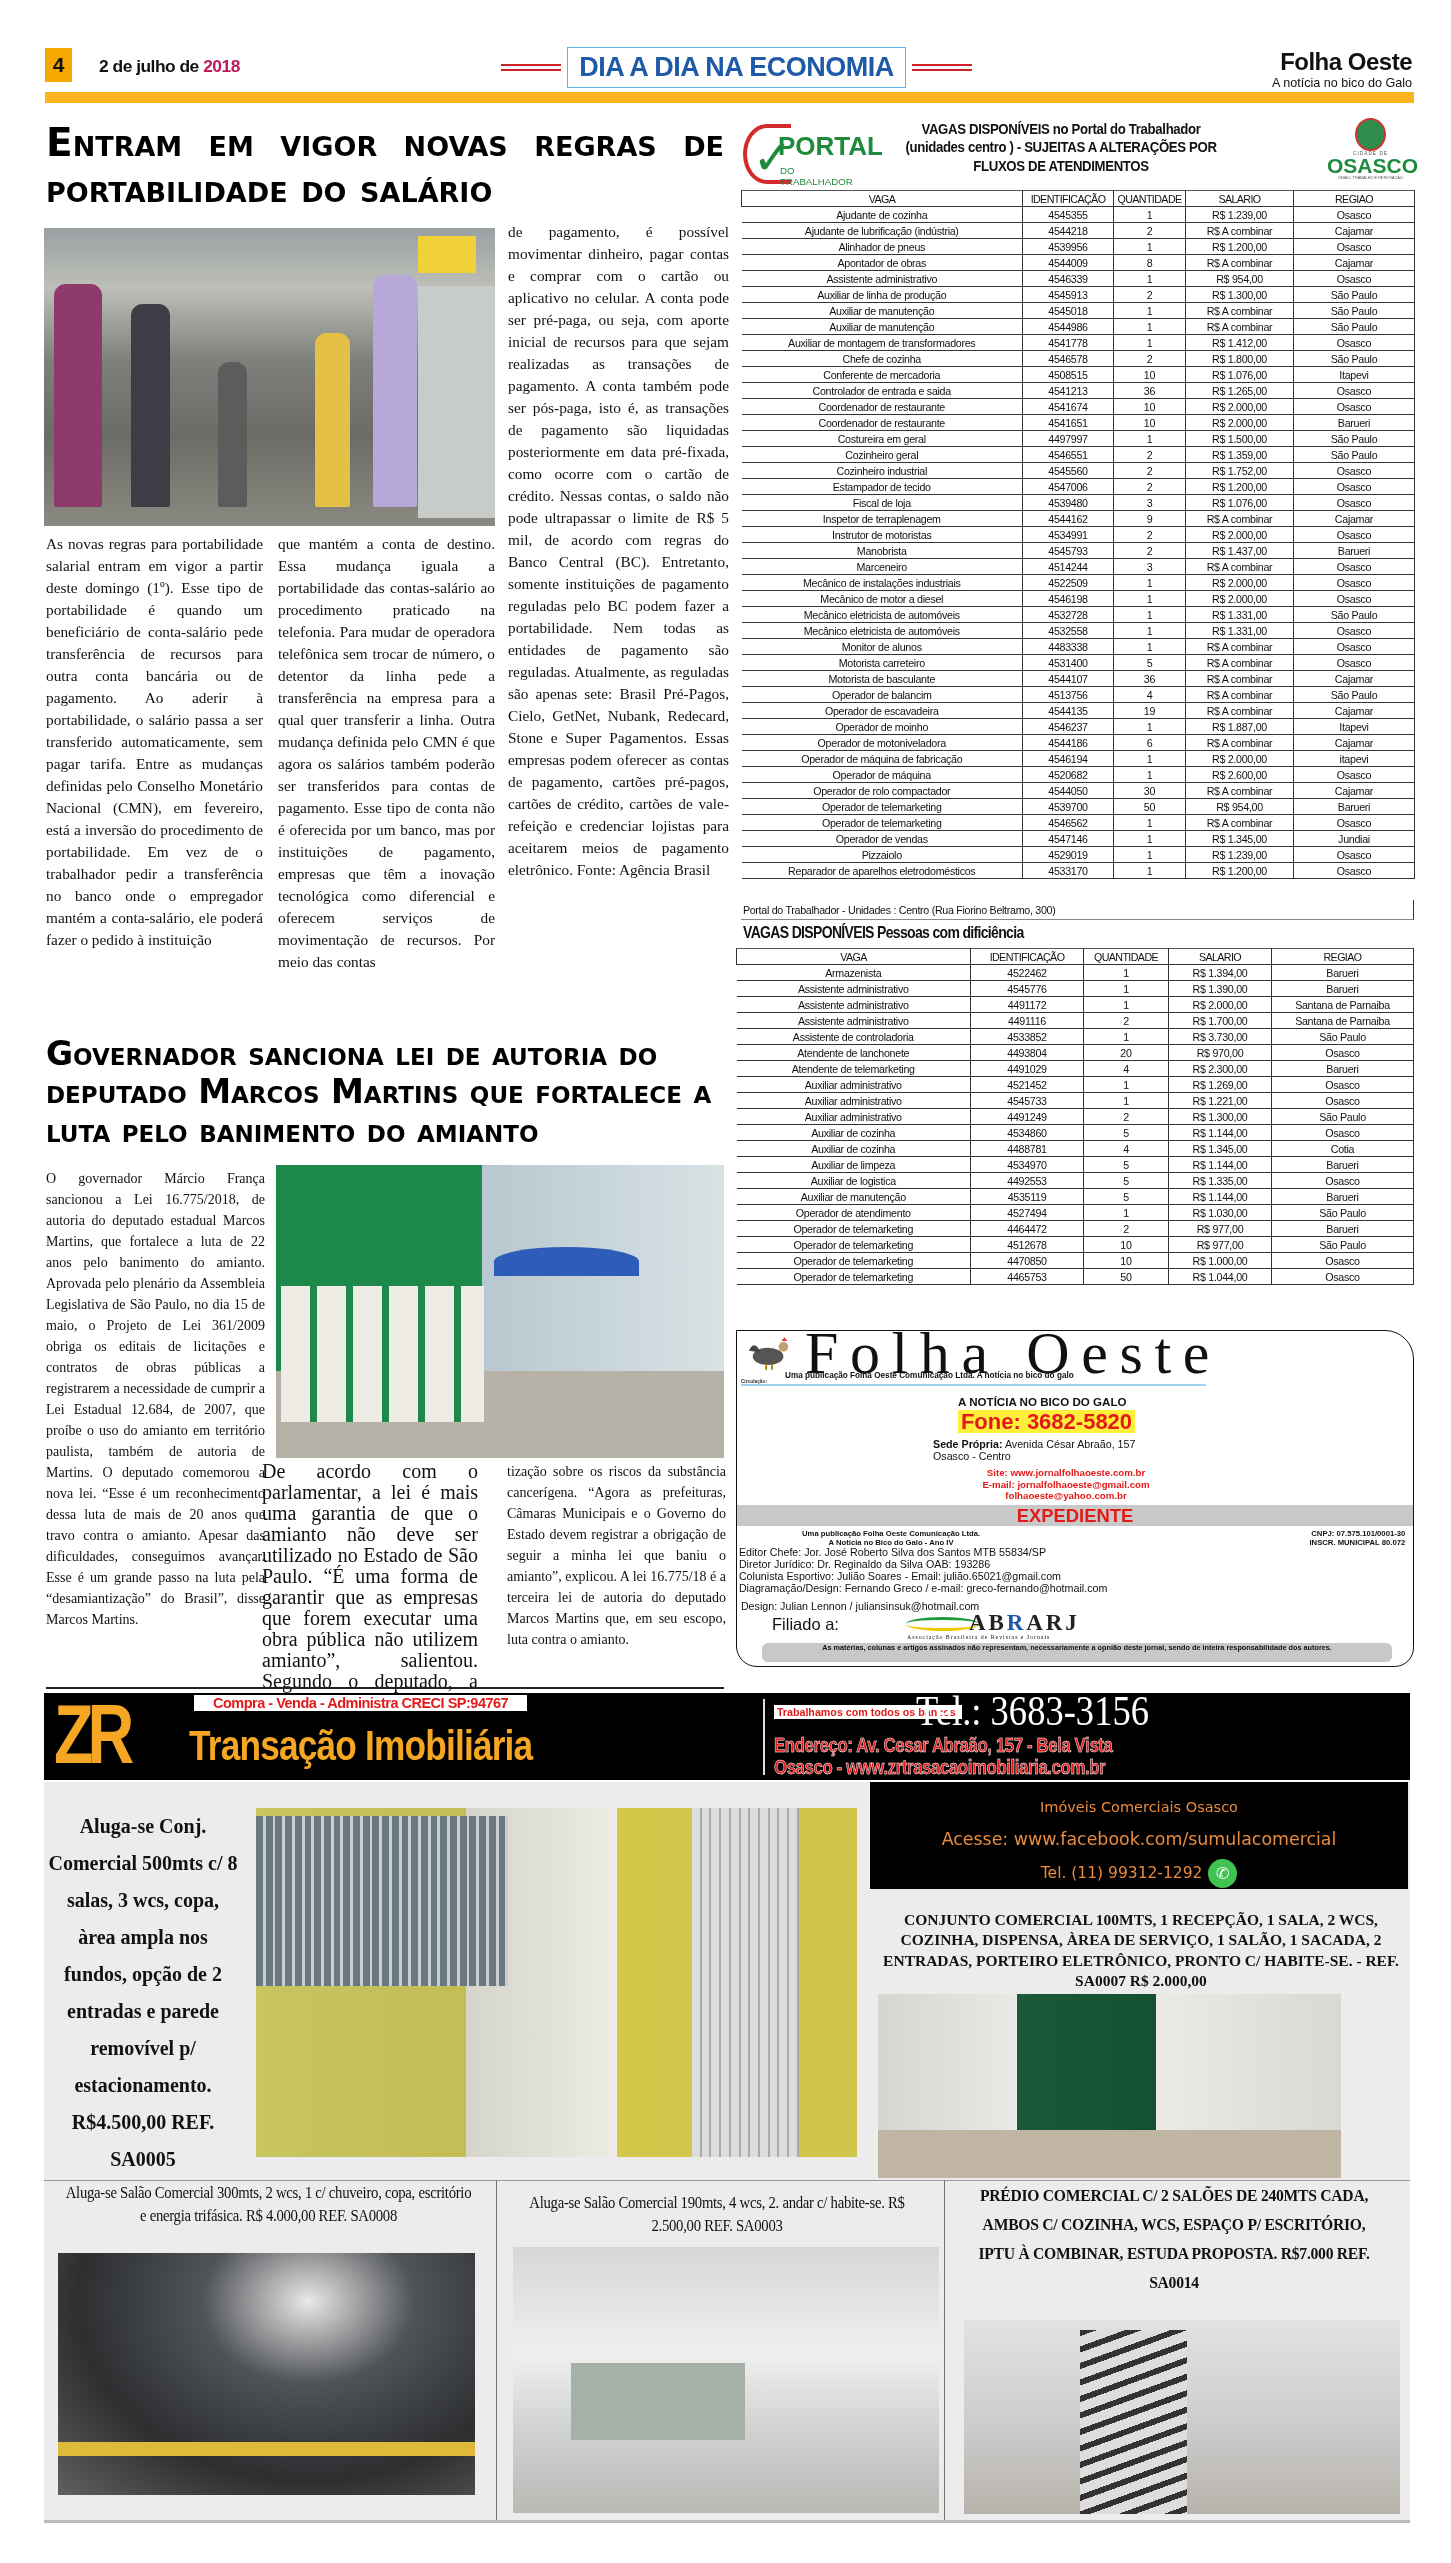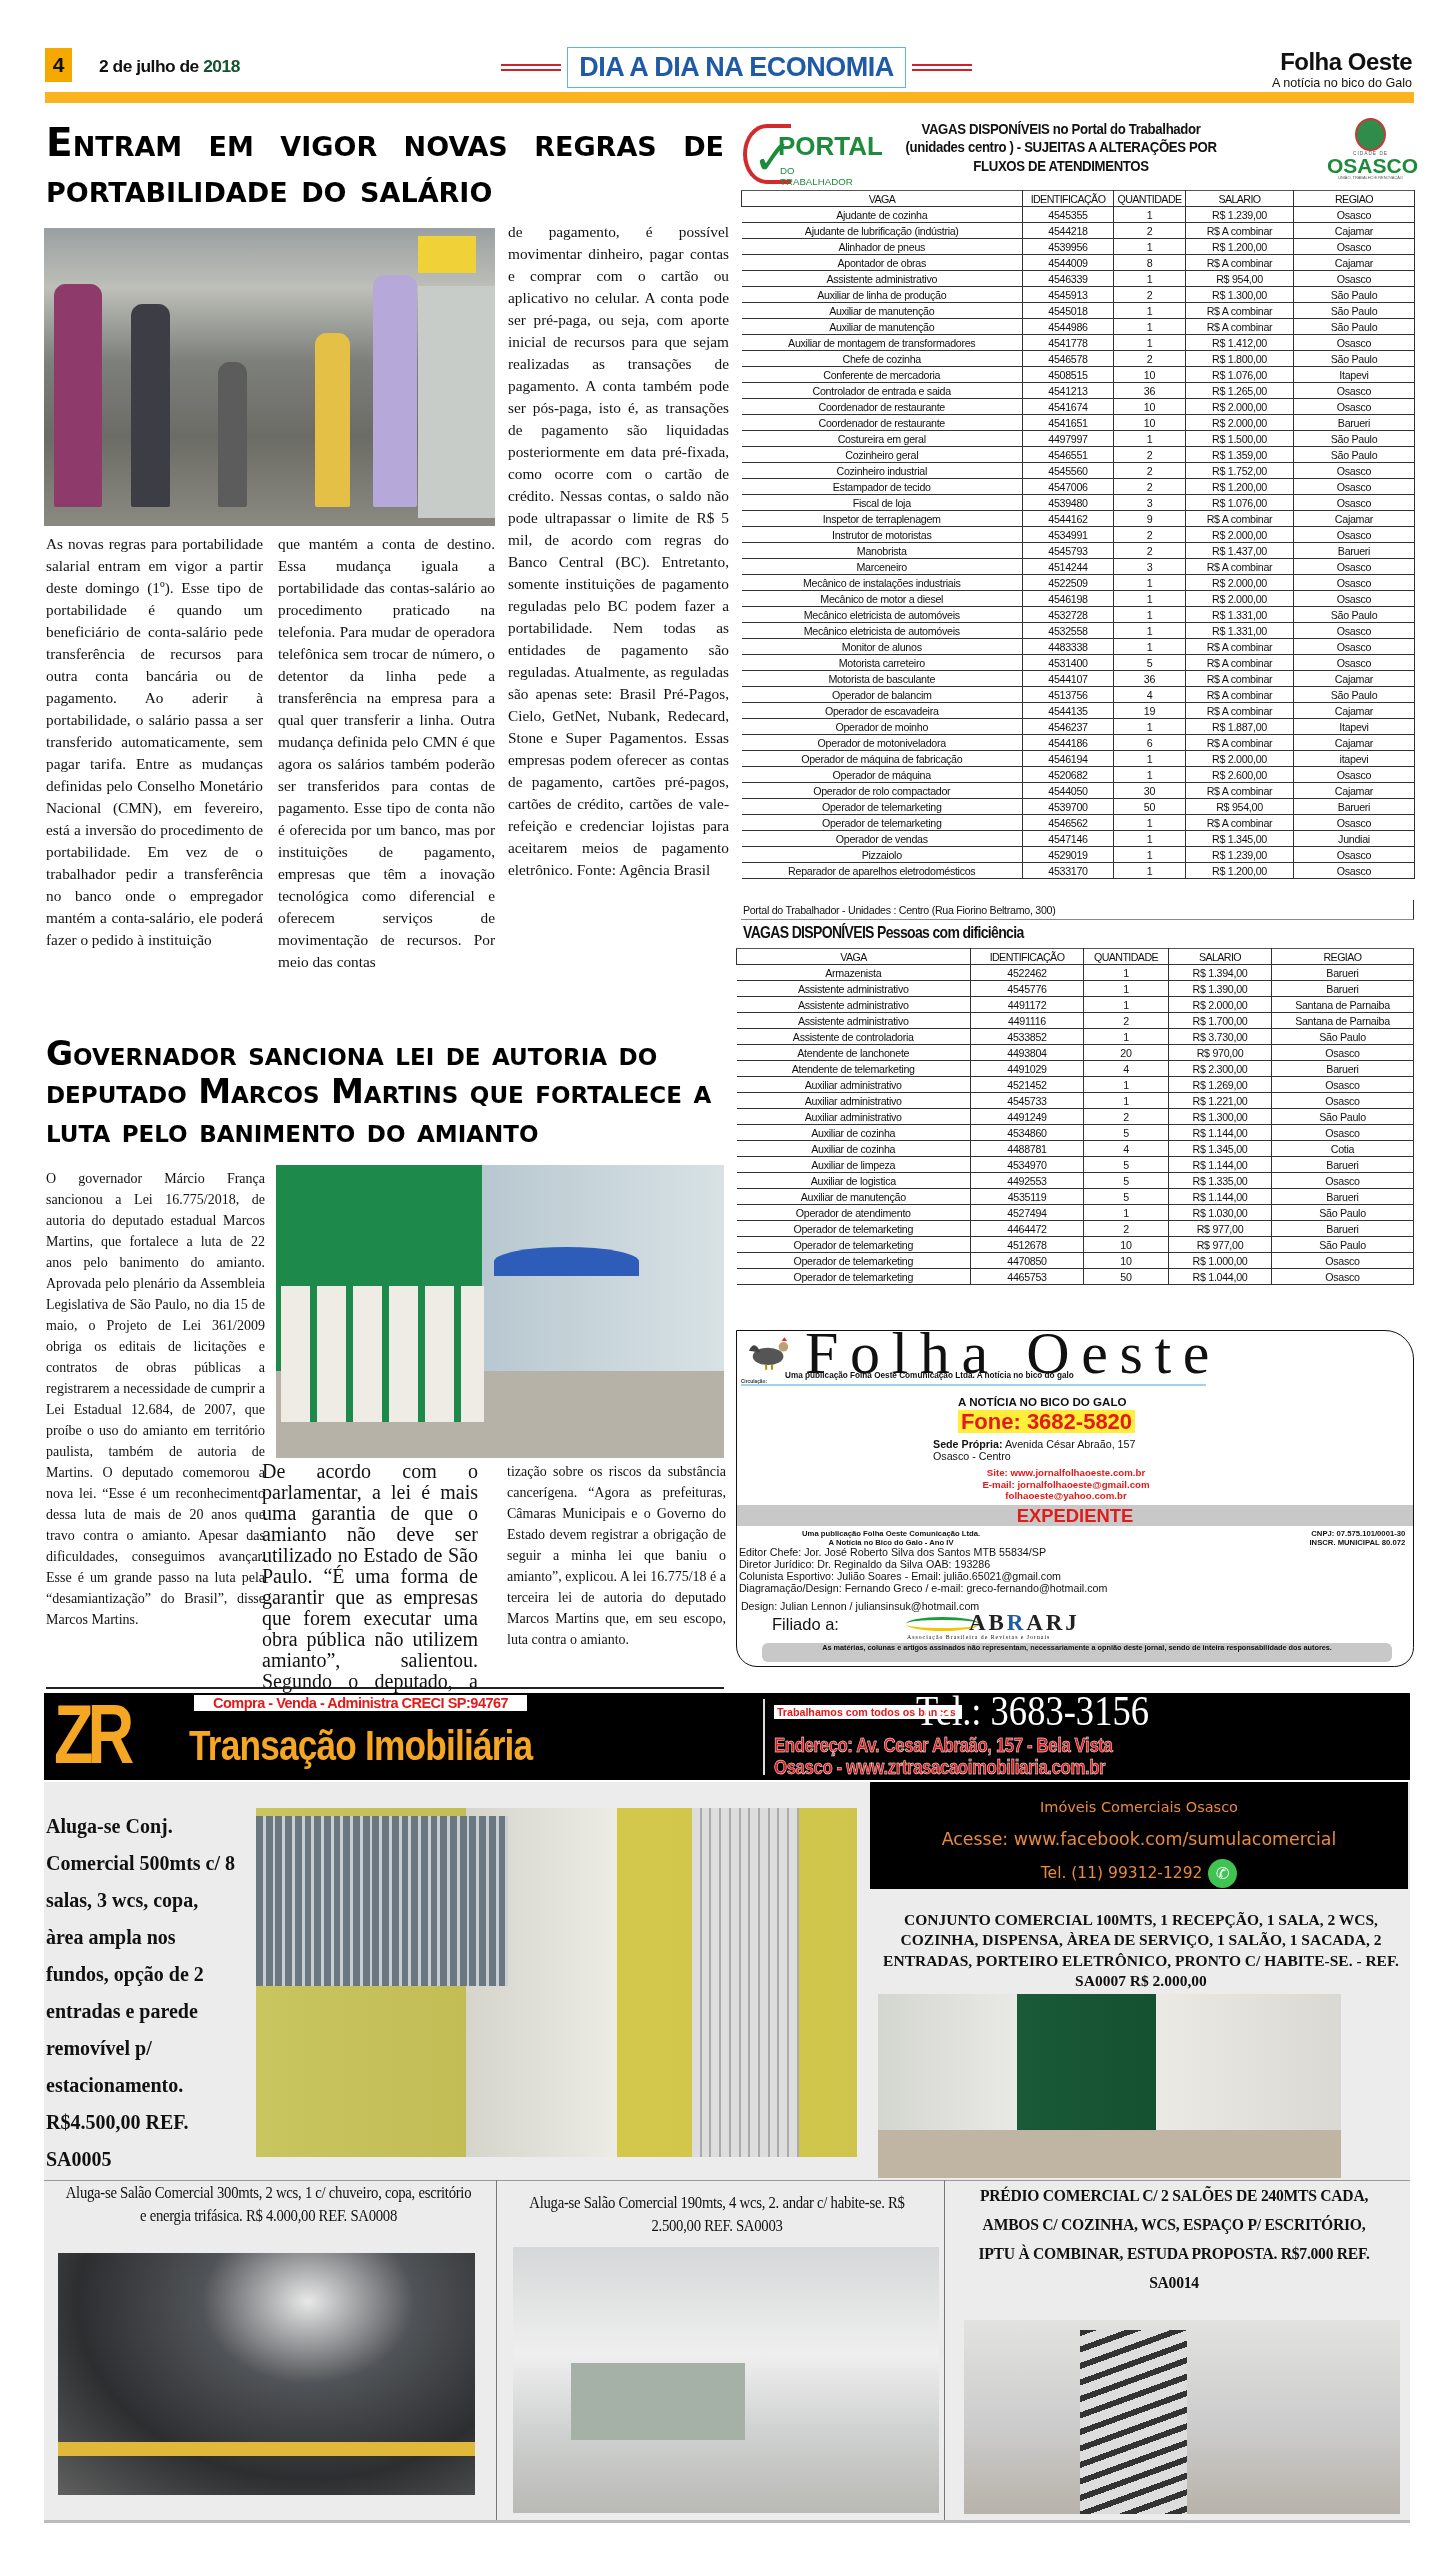--- a/index.html
+++ b/index.html
@@ -1,21 +1,21 @@
 <!DOCTYPE html>
 <html><head>
 <meta charset="utf-8">
 <style>
 *{box-sizing:border-box;margin:0;padding:0}
 body{width:1451px;height:2563px;background:#fff;font-family:"Liberation Serif",serif;color:#111;position:relative;overflow:hidden}
 .abs{position:absolute}
 
 .pg-num{left:45px;top:48px;width:27px;height:34px;background:#f5a800;font:bold 21px "Liberation Sans",sans-serif;display:flex;align-items:center;justify-content:center}
 .hdate{left:99px;top:56px;font:bold 17.4px "Liberation Sans",sans-serif;letter-spacing:-0.5px}
-.hdate .yr{color:#14532d}
+.hdate .yr{color:#be185d}
 .sec-wrap{left:475px;top:48px;width:523px;height:39px;display:flex;align-items:center;justify-content:center;gap:5.8px}
 .sec-line{width:60px;height:7.7px;border-top:2.9px solid #d0212b;border-bottom:2.9px solid #d0212b}
 .sec-title{border:1px solid #5ab6e8;padding:3.9px 11.6px;font:bold 27px "Liberation Sans",sans-serif;color:#1e5aa8;letter-spacing:-0.5px}
 .brand{right:39px;top:48px;text-align:right;font-family:"Liberation Sans",sans-serif}
 .brand .n{font:bold 24px "Liberation Sans",sans-serif;letter-spacing:-0.5px}
 .brand .s{font-size:12.6px}
 .gold-bar{left:45px;top:92px;width:1369px;height:10.7px;background:#fbb320}
 
 .h1{font-family:"DejaVu Sans",sans-serif;font-weight:bold;font-variant:small-caps;text-transform:none;color:#000;line-height:1.18}
 .art1-title{left:46px;top:120px;width:678px;font-size:39px;text-align:justify;text-align-last:left}
@@ -87,21 +87,21 @@
 
 .zr-top{left:44px;top:1693px;width:1366px;height:87px;background:#000}
 .zr-logo{position:absolute;left:9.7px;top:-1.9px;font:bold 83px "Liberation Sans",sans-serif;color:#f5a623;letter-spacing:-7.7px;line-height:87px;transform:scaleX(.78);transform-origin:left}
 .zr-tag{position:absolute;left:150px;top:1.9px;background:#fff;color:#e31a1a;font:bold 14.5px "Liberation Sans",sans-serif;padding:0 19px;letter-spacing:-0.5px}
 .zr-name{position:absolute;left:145px;top:23px;font:bold 43px "Liberation Sans",sans-serif;color:#f5a623;letter-spacing:-1px;transform:scaleX(.82);transform-origin:left;line-height:58px}
 .zr-div{position:absolute;left:719px;top:5.8px;width:1.9px;height:76px;background:#ddd}
 .zr-banks{position:absolute;left:730px;top:11.6px;background:#fff;color:#e31a1a;font:bold 10.7px "Liberation Sans",sans-serif;padding:1px 2.9px}
 .zr-tel{position:absolute;left:872px;top:-5.8px;font:43px "Liberation Serif",serif;color:#fff;line-height:48px;transform:scaleX(.85);transform-origin:left}
 .zr-addr{position:absolute;left:730px;top:41px;font:bold 21px "Liberation Sans",sans-serif;color:#e31a1a;line-height:22px;letter-spacing:-0.5px;transform:scaleX(.8);transform-origin:left;white-space:nowrap;-webkit-text-stroke:0.5px #fff}
 .zr-body{left:44px;top:1782px;width:1366px;height:407px;background:#ececec}
-.zr-p1-text{left:46px;top:1808px;width:194px;font:bold 20px "Liberation Serif",serif;line-height:37px}
+.zr-p1-text{left:46px;top:1808px;width:194px;text-align:center;font:bold 20px "Liberation Serif",serif;line-height:37px}
 .zr-p1-photo{left:256px;top:1808px;width:601px;height:349px;background:linear-gradient(90deg,#c9c55f 0%,#c2bd55 35%,#d6d5cc 35%,#ecebe4 60%,#d3c84a 60%,#cfc54c 100%)}
 .zr-p1-photo .win{position:absolute;left:0;top:7.7px;width:252px;height:170px;background:repeating-linear-gradient(90deg,#6b7780 0 6.8px,#c7cfd3 6.8px 9.7px)}
 .zr-p1-photo .door{position:absolute;left:436px;top:0;width:107px;height:349px;background:repeating-linear-gradient(90deg,#ddd 0 7.7px,#aaa 7.7px 9.7px)}
 .zr-side-top{left:870px;top:1782px;width:538px;height:107px;background:#000;text-align:center;font-family:"DejaVu Sans",sans-serif;color:#e98a3c}
 .zr-side-top .l1{font-size:14.5px;margin-top:17.4px}
 .zr-side-top .l2{font-size:17.4px;margin-top:13.6px}
 .zr-side-top .l3{font-size:15.5px;margin-top:9.7px}
 .wa{display:inline-block;width:29px;height:29px;border-radius:50%;background:#3fc351;color:#fff;font-size:16.5px;line-height:29px;vertical-align:middle;margin-left:5.8px}
 .zr-p2-text{left:872px;top:1910px;width:538px;text-align:center;font:bold 15.5px "Liberation Serif",serif;line-height:20.3px}
 .zr-p2-photo{left:878px;top:1994px;width:463px;height:184px;background:linear-gradient(90deg,#d4d6d0 0%,#e9e9e5 30%,#1a5a38 30%,#145131 60%,#eceae5 60%,#dad8d2 100%)}

